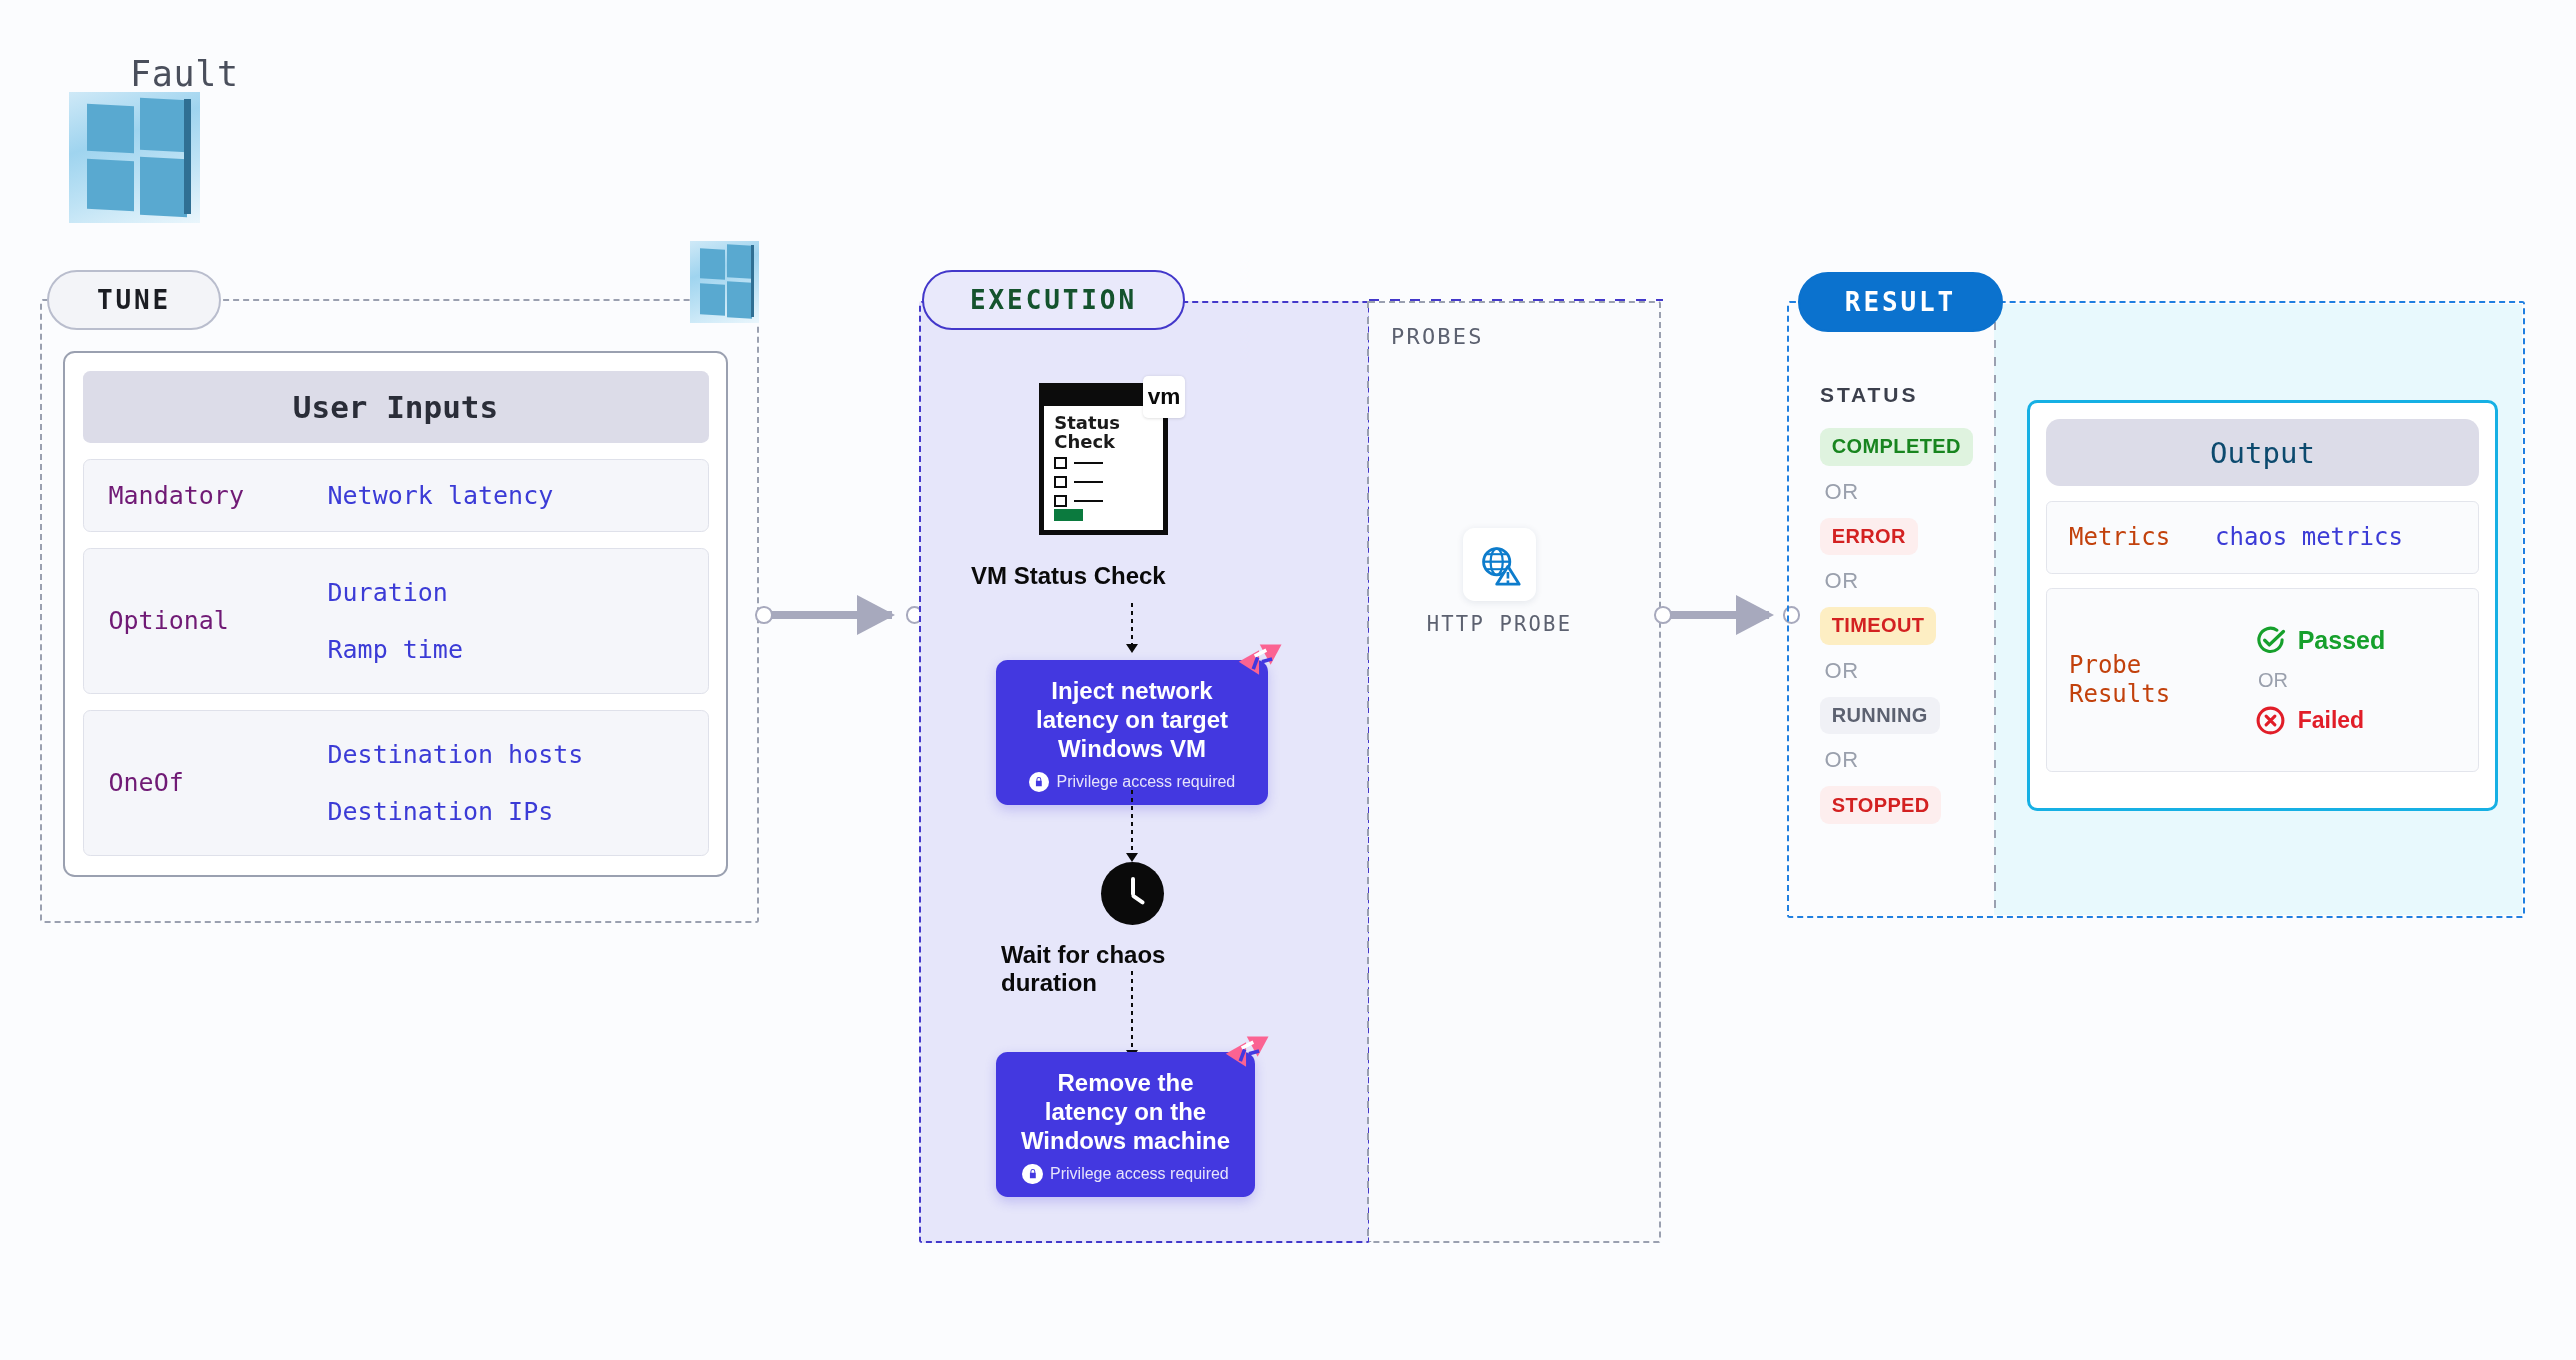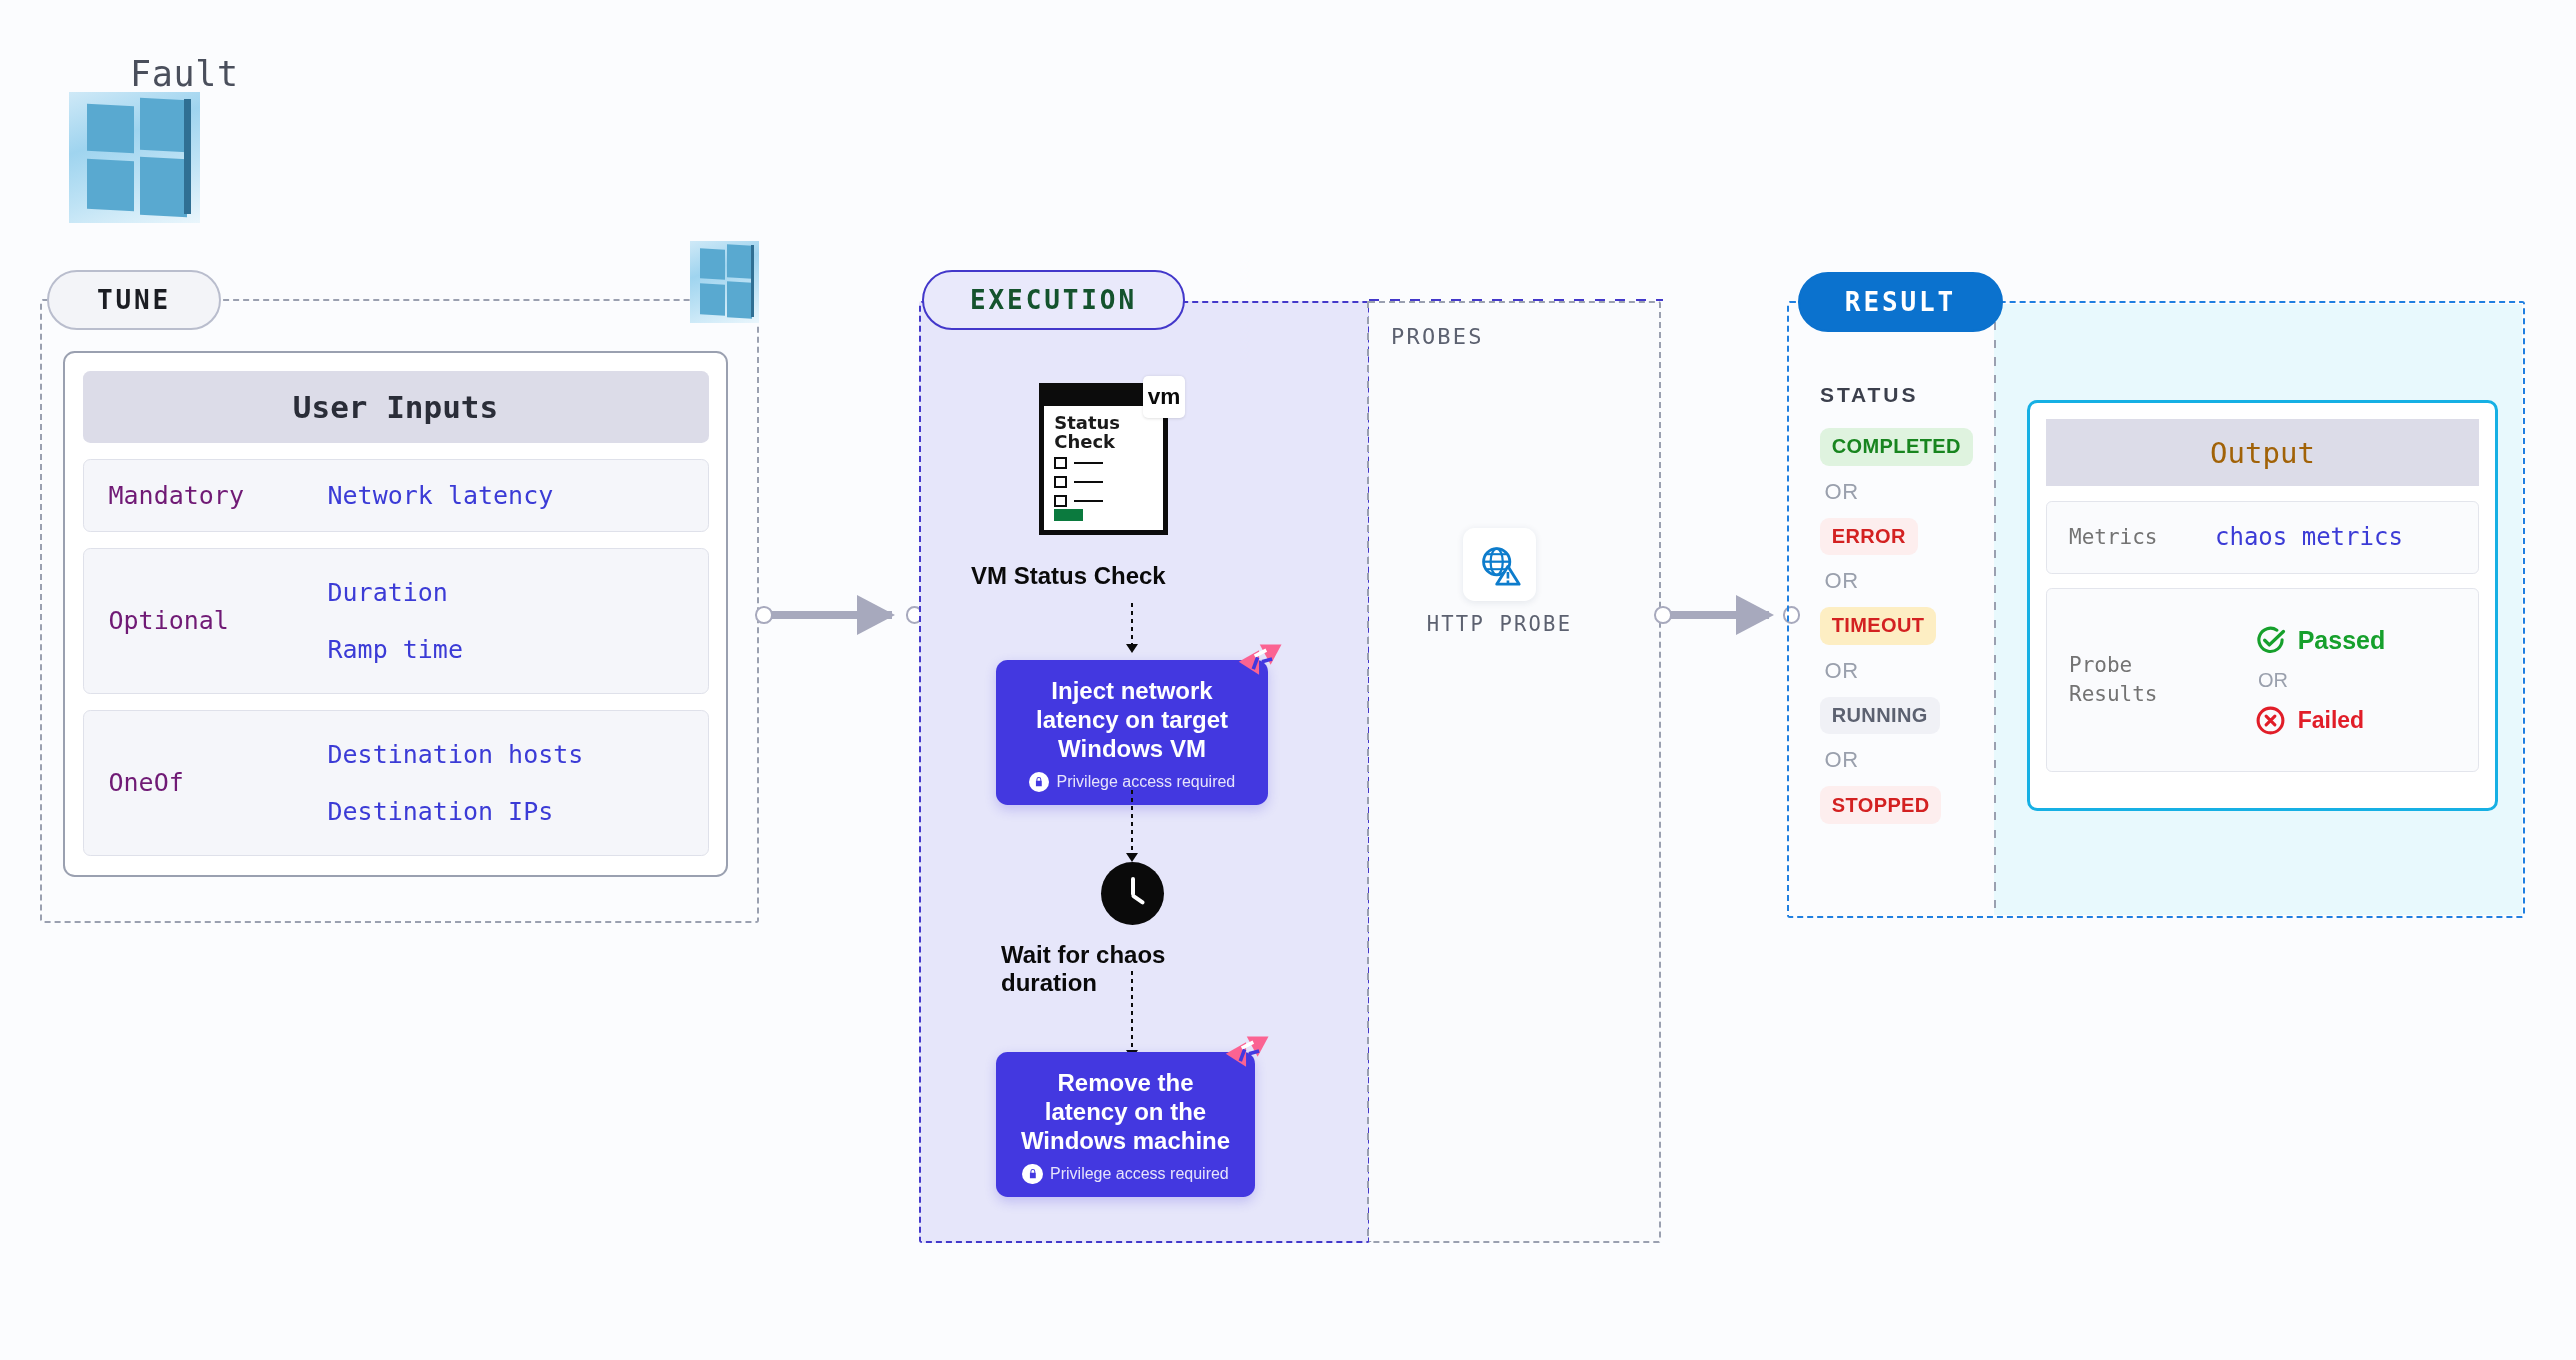--- a/index.html
+++ b/index.html
@@ -218,32 +218,32 @@
   }
   .st-or { font-size: 22px; color: #9aa0ad; margin: 13px 0 13px 4.4px; letter-spacing: 0.7px; }
 
   
   .output-card {
     position: absolute; left: 2027px; top: 400px; width: 471px; height: 411px;
     border: 3.7px solid #16b0e4; border-radius: 10.2px; background: #ffffff;
     padding: 16px; display: flex; flex-direction: column; gap: 14.6px;
   }
   .out-header {
-    height: 67px; background: #dcdce8; border-radius: 0;
+    height: 67px; background: #dcdce8; border-radius: 14px;
     display: flex; align-items: center; justify-content: center;
-    font-family: "DejaVu Sans Mono", monospace; font-size: 29px; color: #a16207;
+    font-family: "DejaVu Sans Mono", monospace; font-size: 29px; color: #0c4a6e;
   }
   .out-row {
     background: #fafbfd; border: 1.5px solid #e3e5ec; border-radius: 5.8px;
     display: flex; align-items: center; padding: 0 22px;
   }
   .out-row.metrics { height: 73px; }
   .out-row.probes { height: 184px; align-items: center; }
   .out-key {
-    font-family: "DejaVu Sans Mono", monospace; font-size: 21px; color: #737373;
+    font-family: "DejaVu Sans Mono", monospace; font-size: 24px; color: #c2410c;
     width: 146px; flex: none; line-height: 29px;
   }
   .out-val-link { font-family: "DejaVu Sans Mono", monospace; font-size: 24px; color: #3b3bd6; }
   .pr-stack { display: flex; flex-direction: column; gap: 13px; margin-left: 40px; }
   .pr-item { display: flex; align-items: center; gap: 11.7px; }
   .pr-item svg { width: 31px; height: 31px; display: block; }
   .pr-pass { font-size: 25px; font-weight: 700; color: #16a02c; }
   .pr-fail { font-size: 23px; font-weight: 700; color: #e11d28; }
   .pr-or { font-size: 20px; color: #9aa0ad; margin-left: 2.9px; }
 

